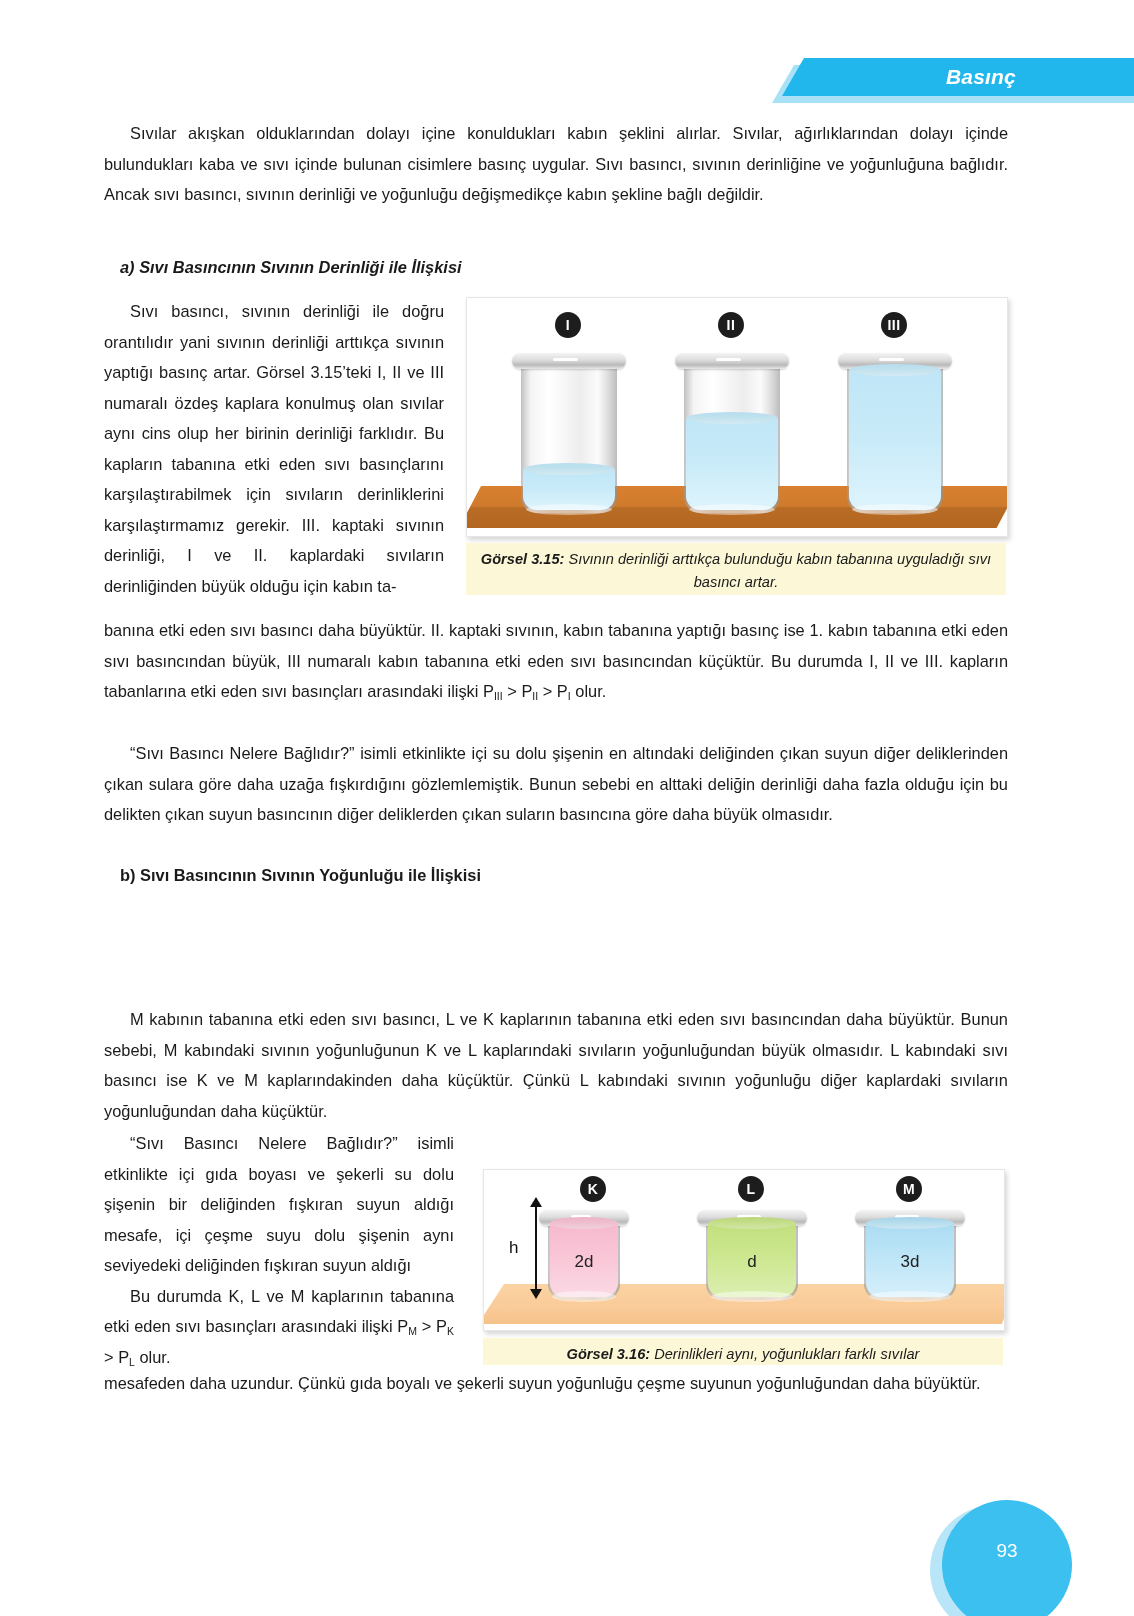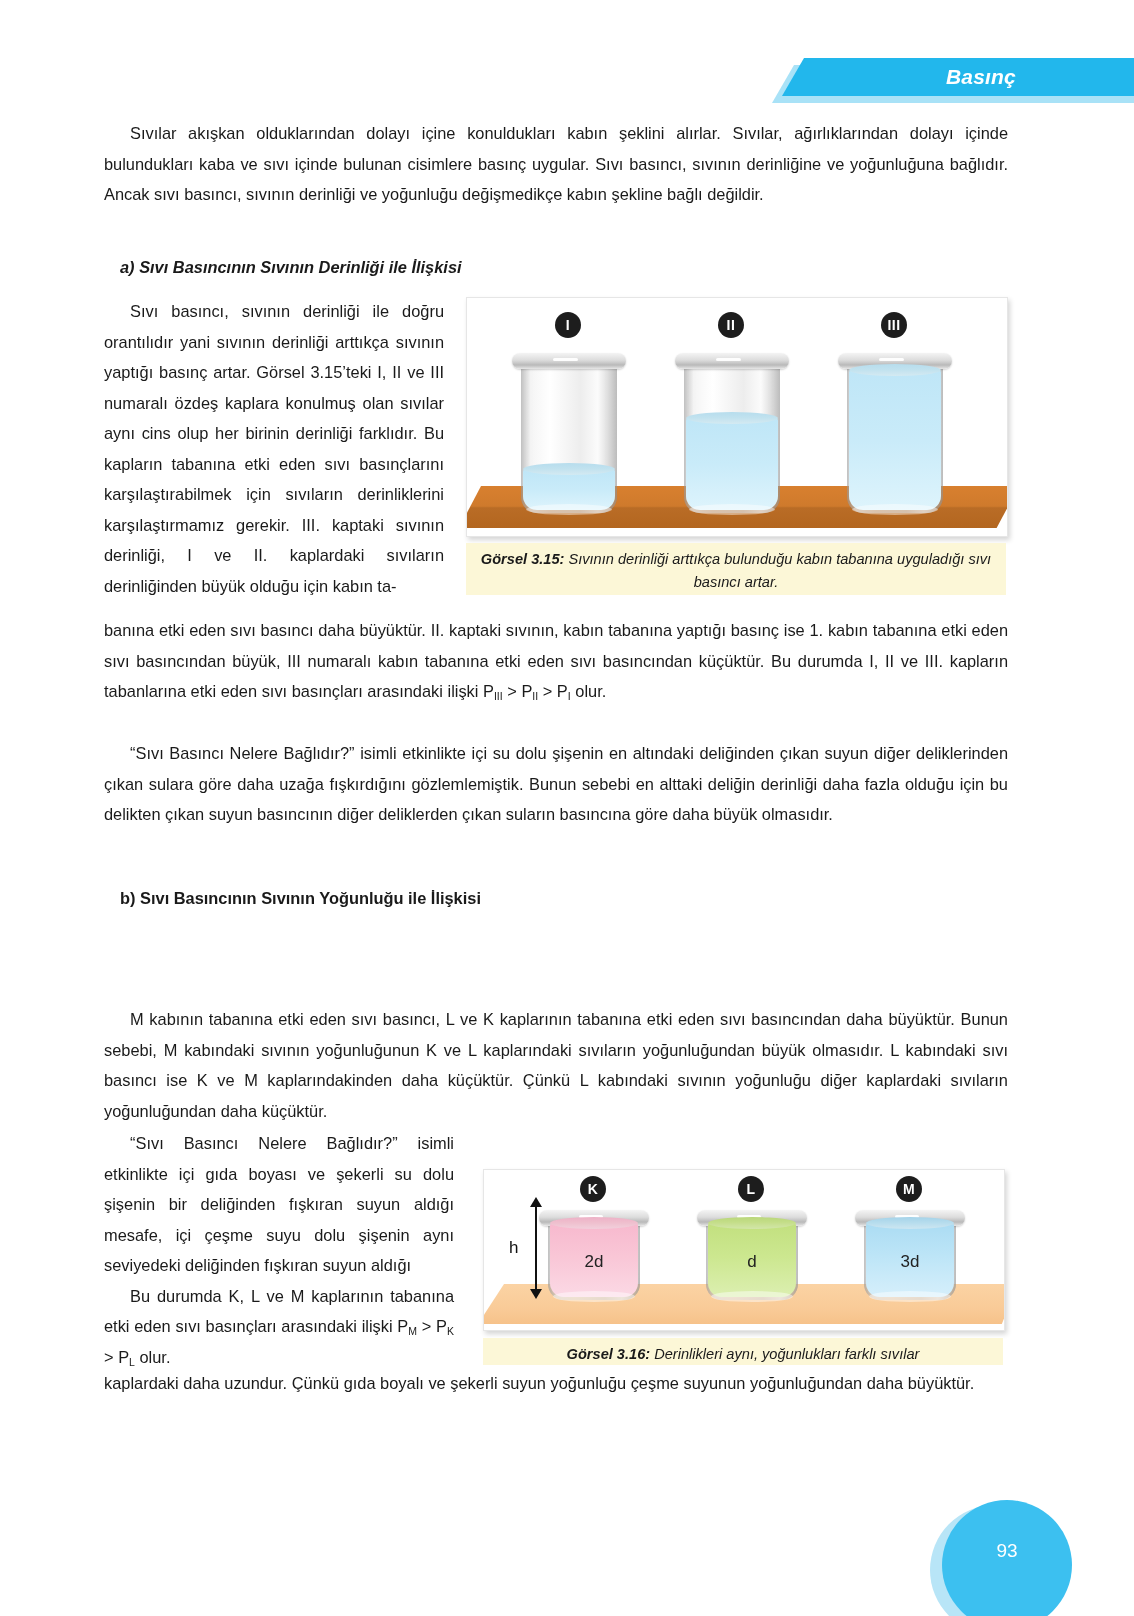--- a/index.html
+++ b/index.html
@@ -77,21 +77,21 @@
   }
 
   
   .abs { position: absolute; }
 
   .block-intro { left: 104px; top: 118px; width: 916px; }
   .head-a { left: 120px; top: 240px; width: 700px; font-style: italic; }
   .col-a  { left: 104px; top: 296px; width: 352px; }
   .after-fig1 { left: 104px; top: 615px; width: 916px; }
   .para-bottle { left: 104px; top: 738px; width: 916px; }
-  .head-b { left: 120px; top: 871px; width: 700px; }
+  .head-b { left: 120px; top: 848px; width: 700px; }
   .block-b1 { left: 104px; top: 880px; width: 916px; }
   .block-b2 { left: 104px; top: 942px; width: 916px; }
   .block-b3 { left: 104px; top: 1004px; width: 916px; }
   .col-b  { left: 104px; top: 1128px; width: 362px; }
   .tail   { left: 104px; top: 1368px; width: 916px; }
 
   
   .figure1 {
     position: absolute;
     left: 466px;
@@ -364,21 +364,21 @@
     <p class="para"><span>Bu durumda K, L ve M kaplarının tabanına etki eden sıvı basınçları arasındaki ilişki P</span><sub>M</sub><span> &gt; P</span><sub>K</sub><span> &gt; P</span><sub>L</sub><span> olur.</span></p>
   </div>
 
   <div class="figure2">
     <div class="table2"></div>
 
     <div class="h-arrow" style="left:51px; top:36px; height:84px;"></div>
     <div class="h-label" style="left:25px; top:68px;">h</div>
 
     <div class="badge" style="left:96px; top:6px;">K</div>
-    <div class="beaker" style="left:64px; top:40px; width:92px; height:90px;">
+    <div class="beaker" style="left:64px; top:40px; width:72px; height:90px;">
       <div class="glass" style="height:90px;"></div>
       <div class="rim"></div>
       <div class="liquid liq-pink" style="height:74px;"></div>
       <div class="density-label" style="top:42px;">2d</div>
     </div>
 
     <div class="badge" style="left:254px; top:6px;">L</div>
     <div class="beaker" style="left:222px; top:40px; width:92px; height:90px;">
       <div class="glass" style="height:90px;"></div>
       <div class="rim"></div>
@@ -393,20 +393,20 @@
       <div class="liquid liq-blue" style="height:74px;"></div>
       <div class="density-label" style="top:42px;">3d</div>
     </div>
   </div>
 
   <div class="caption cap2">
     <b>Görsel 3.16:</b><span> Derinlikleri aynı, yoğunlukları farklı sıvılar</span>
   </div>
 
   <div class="abs tail">
-    <p class="para" style="text-indent:0">kaplardaki daha uzundur. Çünkü gıda boyalı ve şekerli suyun yoğunluğu çeşme suyunun yoğunluğundan daha büyüktür.</p>
+    <p class="para" style="text-indent:0">mesafeden daha uzundur. Çünkü gıda boyalı ve şekerli suyun yoğunluğu çeşme suyunun yoğunluğundan daha büyüktür.</p>
   </div>
 
   <div class="page-circle-shadow"></div>
   <div class="page-circle"></div>
   <div class="page-number">93</div>
 
 </div>
 
 </body></html>

